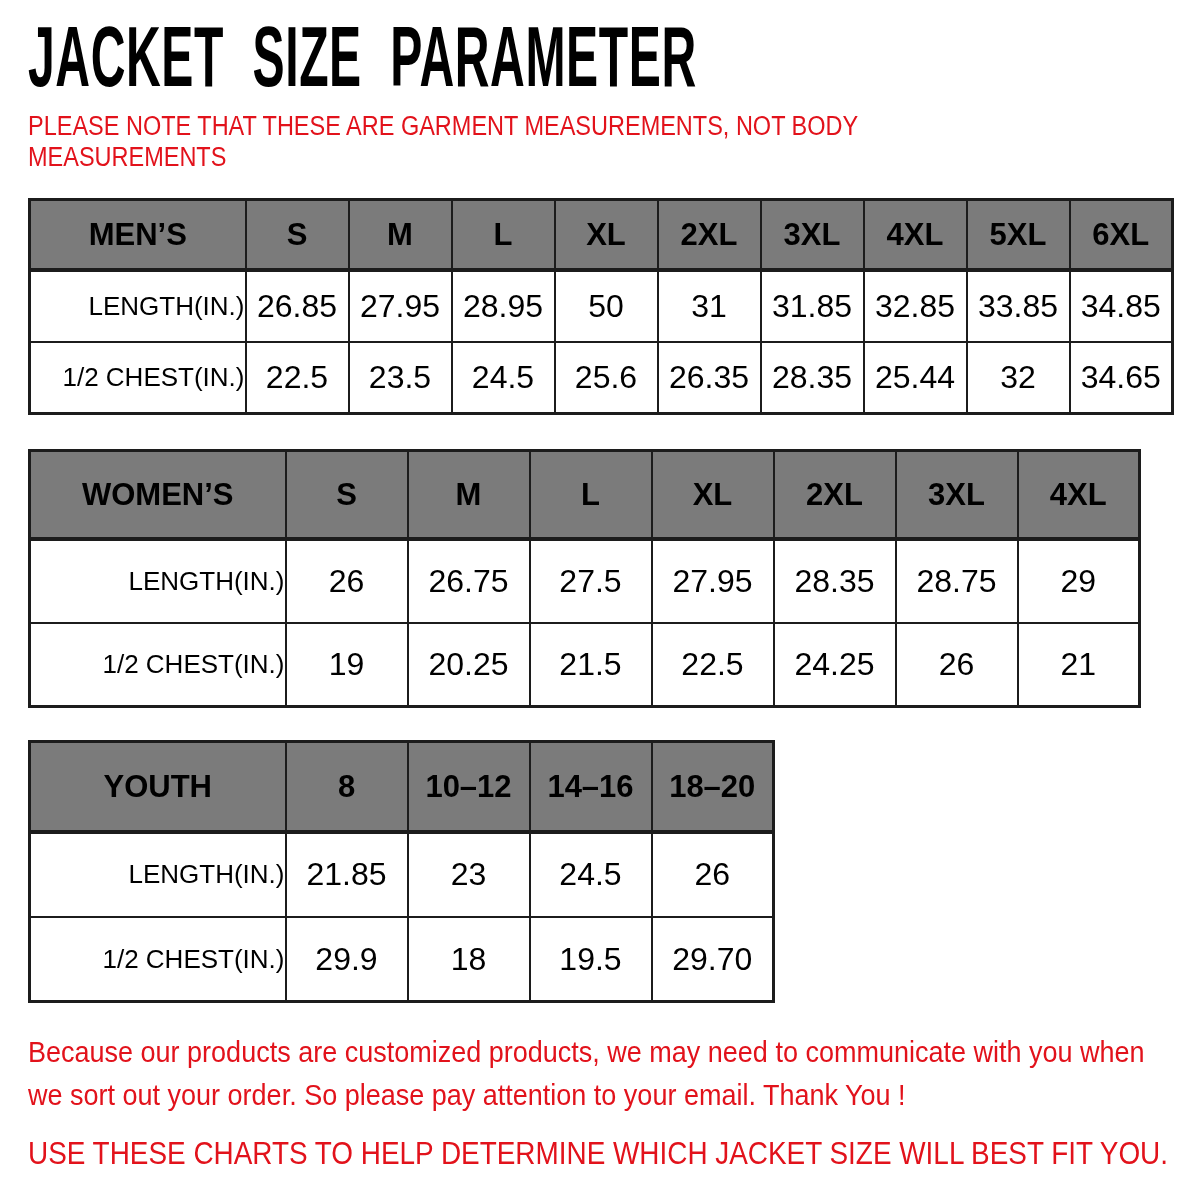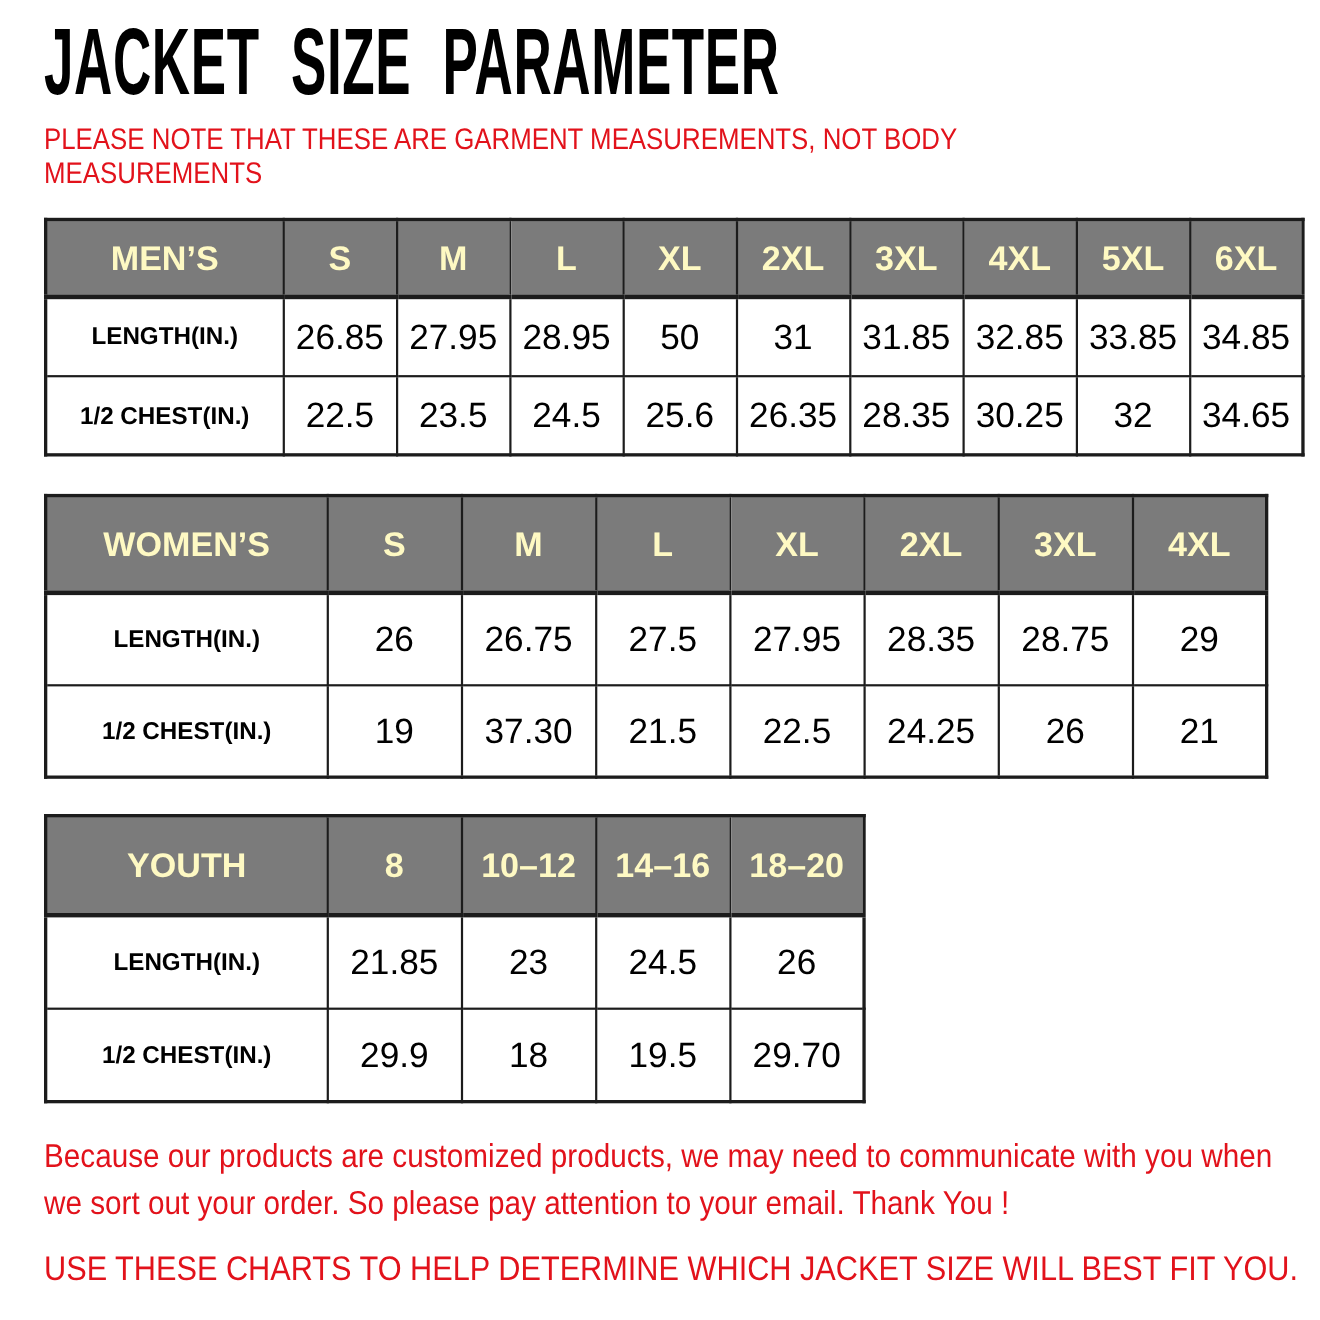--- a/index.html
+++ b/index.html
@@ -1,18 +1,18 @@
 <!DOCTYPE html>
 <html><head>
 <meta charset="utf-8">
 <style>
   * { margin: 0; padding: 0; box-sizing: border-box; }
   html, body { width: 1200px; height: 1200px; background: #ffffff; overflow: hidden; }
   body { font-family: "Liberation Sans", sans-serif; color: #000; }
-  .wrap { padding: 18px 12px 0 28px; margin-left: 12px; }
+  .wrap { padding: 18px 12px 0 28px; }
 
   .title {
     font-size: 86px;
     font-weight: 800;
     line-height: 0.9;
     letter-spacing: 1px;
     word-spacing: 26px;
     white-space: nowrap;
     color: #000;
     transform: scaleX(0.56);
@@ -36,27 +36,27 @@
     border: 3px solid #1c1c1c;
   }
   th, td {
     border: 2px solid #1c1c1c;
     text-align: center;
     vertical-align: middle;
     overflow: hidden;
   }
   th {
     background: #7b7b7b;
-    color: #fef9c3;
+    color: #000000;
     font-weight: 700;
     font-size: 31px;
     border-bottom-width: 4px;
   }
   td { background: #ffffff; font-size: 32px; font-weight: 400; }
-  td.rowlabel { font-weight: 700; font-size: 22px; }
+  td.rowlabel { font-weight: 400; font-size: 26px; text-align: right; }
 
   .t-mens  { margin-top: 25px; width: 1144px; }
   .t-mens th { height: 70px; }
   .t-mens td { height: 72px; }
 
   .t-womens { margin-top: 34px; width: 1110px; }
   .t-womens th { height: 88px; }
   .t-womens td { height: 84px; }
 
   .t-youth { margin-top: 32px; width: 744px; }
@@ -130,21 +130,21 @@
         <td>34.85</td>
       </tr>
       <tr>
         <td class="rowlabel">1/2 CHEST(IN.)</td>
         <td>22.5</td>
         <td>23.5</td>
         <td>24.5</td>
         <td>25.6</td>
         <td>26.35</td>
         <td>28.35</td>
-        <td>30.25</td>
+        <td>25.44</td>
         <td>32</td>
         <td>34.65</td>
       </tr>
     </tbody>
   </table>
 
   <table class="t-womens">
     <colgroup>
       <col style="width:256px">
       <col style="width:122px">
@@ -172,21 +172,21 @@
         <td>26.75</td>
         <td>27.5</td>
         <td>27.95</td>
         <td>28.35</td>
         <td>28.75</td>
         <td>29</td>
       </tr>
       <tr>
         <td class="rowlabel">1/2 CHEST(IN.)</td>
         <td>19</td>
-        <td>37.30</td>
+        <td>20.25</td>
         <td>21.5</td>
         <td>22.5</td>
         <td>24.25</td>
         <td>26</td>
         <td>21</td>
       </tr>
     </tbody>
   </table>
 
   <table class="t-youth">

